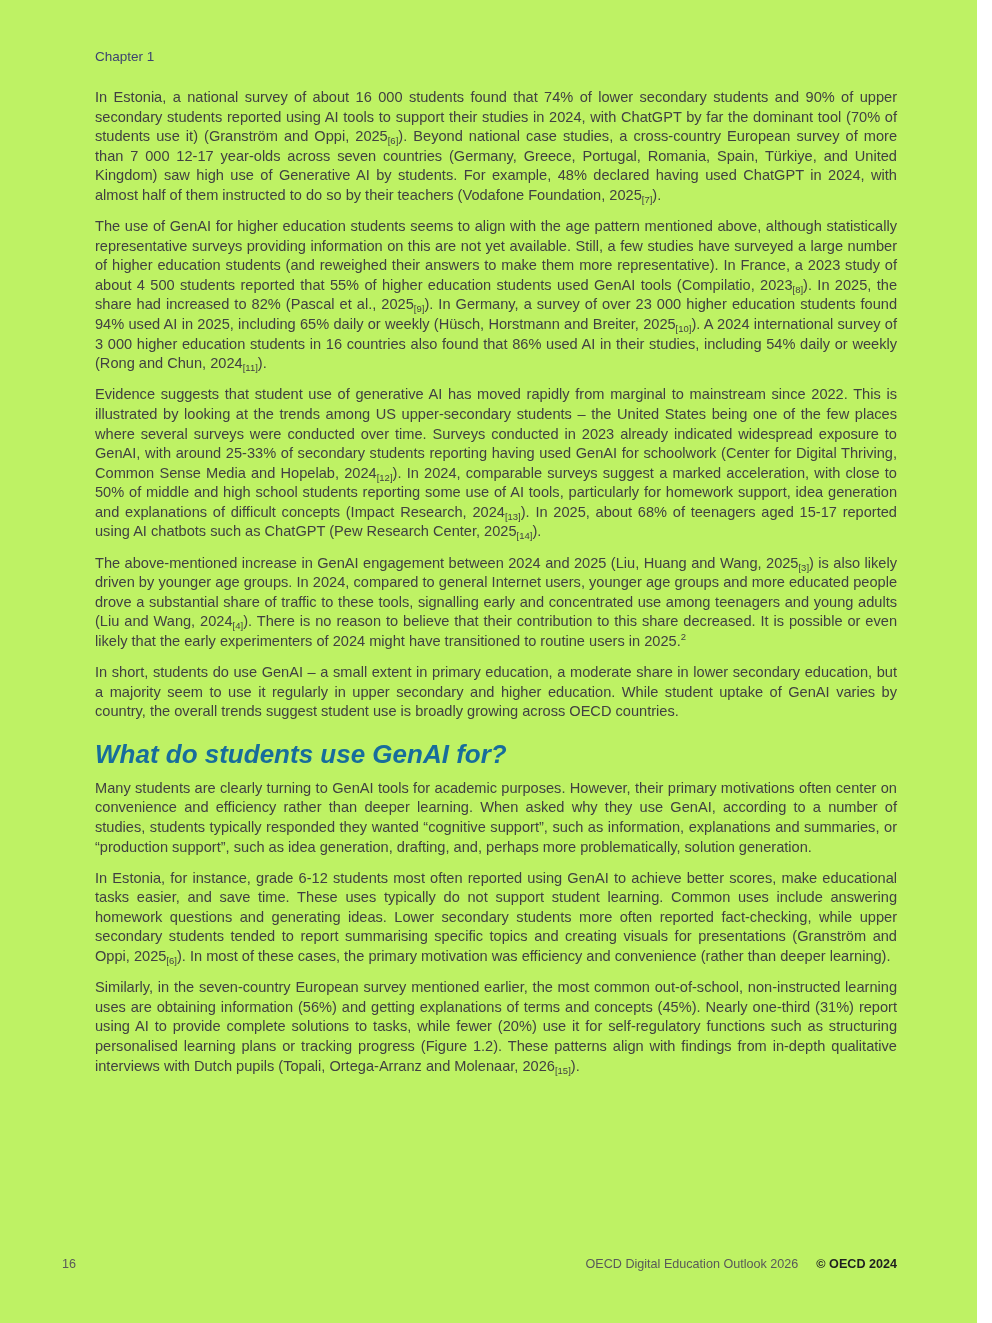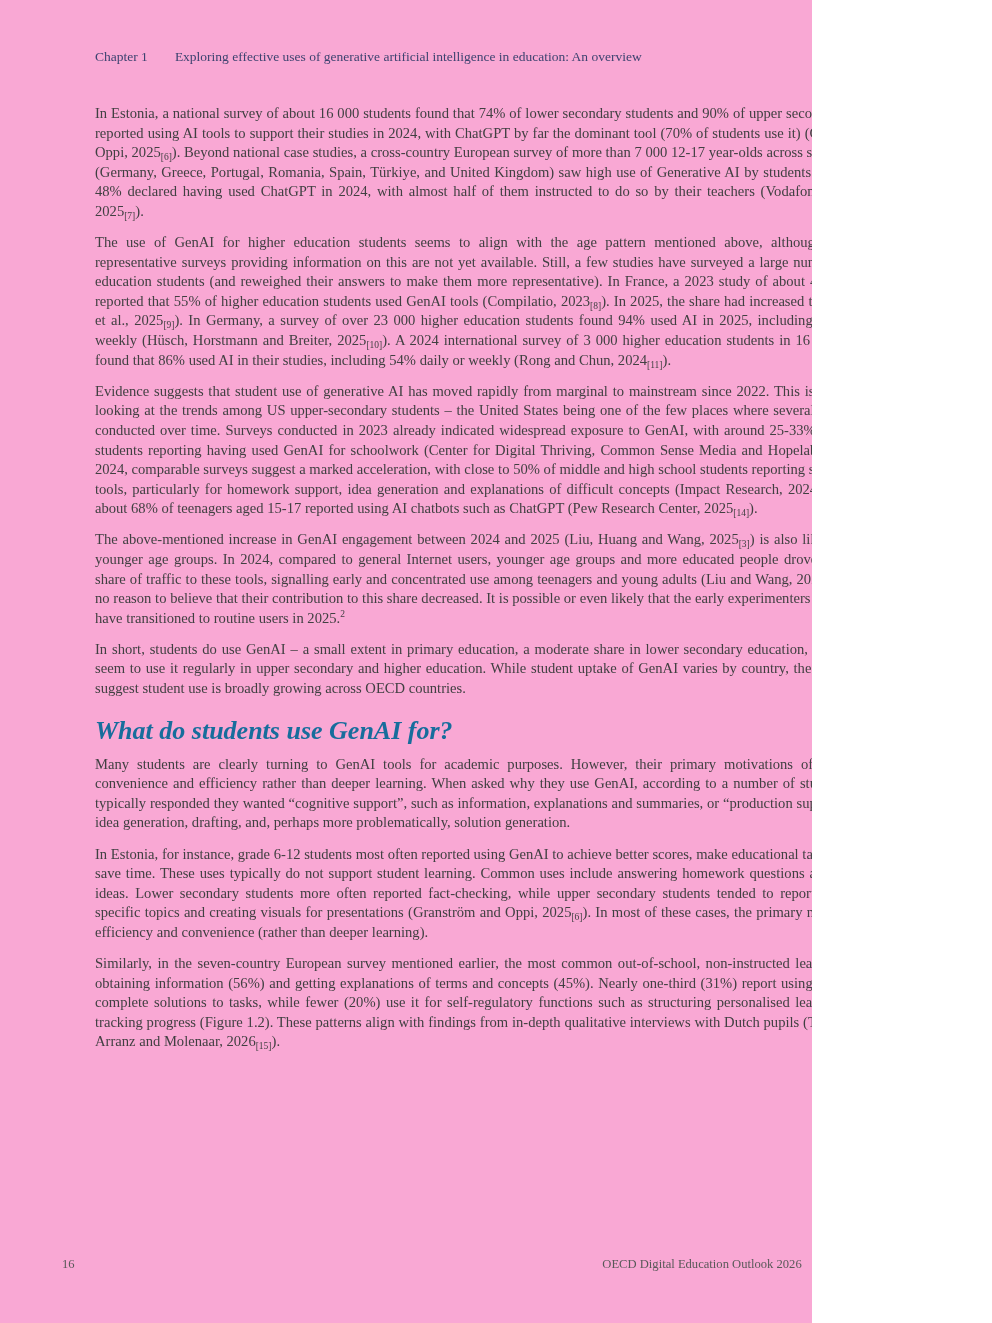--- a/index.html
+++ b/index.html
@@ -1,30 +1,30 @@
 <!DOCTYPE html>
 <html><head>
 <meta charset="utf-8">
 <style>
   html,body{margin:0;padding:0;background:#ffffff;}
   .page{
     position:relative;
-    width:812px;height:1323px;
-    background:#f9a8d4;
-    font-family:Liberation Serif, serif;
+    width:977px;height:1323px;
+    background:#bef264;
+    font-family:Liberation Sans, sans-serif;
     overflow:hidden;
   }
   .header{
     position:absolute;top:49px;left:95px;right:95px;
     display:flex;align-items:baseline;gap:27px;
     font-size:13.5px;color:#3d4370;
   }
   .chapter-label{white-space:nowrap;}
   .content{
-    position:absolute;top:104px;left:95px;width:802px;
+    position:absolute;top:88px;left:95px;width:802px;
   }
   .content p{
     margin:0 0 11.5px 0;
     font-size:14.6px;line-height:19.6px;
     color:#414042;
     text-align:justify;
   }
   .content sub{
     font-size:9.5px;
     vertical-align:-3px;
@@ -52,21 +52,20 @@
   .footer-right{display:flex;gap:18px;align-items:flex-start;}
   .copyright{font-weight:bold;color:#1f1f1f;}
 </style>
 </head>
 <body>
 
 <div class="page">
 
   <div class="header">
     <span class="chapter-label">Chapter 1</span>
-    <span class="chapter-title">Exploring effective uses of generative artificial intelligence in education: An overview</span>
   </div>
 
   <div class="content">
     <p>In Estonia, a national survey of about 16 000 students found that 74% of lower secondary students and 90% of upper secondary students reported using AI tools to support their studies in 2024, with ChatGPT by far the dominant tool (70% of students use it) (Granström and Oppi, 2025<sub>[6]</sub>). Beyond national case studies, a cross-country European survey of more than 7 000 12-17 year-olds across seven countries (Germany, Greece, Portugal, Romania, Spain, Türkiye, and United Kingdom) saw high use of Generative AI by students. For example, 48% declared having used ChatGPT in 2024, with almost half of them instructed to do so by their teachers (Vodafone Foundation, 2025<sub>[7]</sub>).</p>
     <p>The use of GenAI for higher education students seems to align with the age pattern mentioned above, although statistically representative surveys providing information on this are not yet available. Still, a few studies have surveyed a large number of higher education students (and reweighed their answers to make them more representative). In France, a 2023 study of about 4 500 students reported that 55% of higher education students used GenAI tools (Compilatio, 2023<sub>[8]</sub>). In 2025, the share had increased to 82% (Pascal et al., 2025<sub>[9]</sub>). In Germany, a survey of over 23 000 higher education students found 94% used AI in 2025, including 65% daily or weekly (Hüsch, Horstmann and Breiter, 2025<sub>[10]</sub>). A 2024 international survey of 3 000 higher education students in 16 countries also found that 86% used AI in their studies, including 54% daily or weekly (Rong and Chun, 2024<sub>[11]</sub>).</p>
     <p>Evidence suggests that student use of generative AI has moved rapidly from marginal to mainstream since 2022. This is illustrated by looking at the trends among US upper-secondary students – the United States being one of the few places where several surveys were conducted over time. Surveys conducted in 2023 already indicated widespread exposure to GenAI, with around 25-33% of secondary students reporting having used GenAI for schoolwork (Center for Digital Thriving, Common Sense Media and Hopelab, 2024<sub>[12]</sub>). In 2024, comparable surveys suggest a marked acceleration, with close to 50% of middle and high school students reporting some use of AI tools, particularly for homework support, idea generation and explanations of difficult concepts (Impact Research, 2024<sub>[13]</sub>). In 2025, about 68% of teenagers aged 15-17 reported using AI chatbots such as ChatGPT (Pew Research Center, 2025<sub>[14]</sub>).</p>
     <p>The above-mentioned increase in GenAI engagement between 2024 and 2025 (Liu, Huang and Wang, 2025<sub>[3]</sub>) is also likely driven by younger age groups. In 2024, compared to general Internet users, younger age groups and more educated people drove a substantial share of traffic to these tools, signalling early and concentrated use among teenagers and young adults (Liu and Wang, 2024<sub>[4]</sub>). There is no reason to believe that their contribution to this share decreased. It is possible or even likely that the early experimenters of 2024 might have transitioned to routine users in 2025.<sup>2</sup></p>
     <p>In short, students do use GenAI – a small extent in primary education, a moderate share in lower secondary education, but a majority seem to use it regularly in upper secondary and higher education. While student uptake of GenAI varies by country, the overall trends suggest student use is broadly growing across OECD countries.</p>
 
     <h2 class="section-heading">What do students use GenAI for?</h2>

